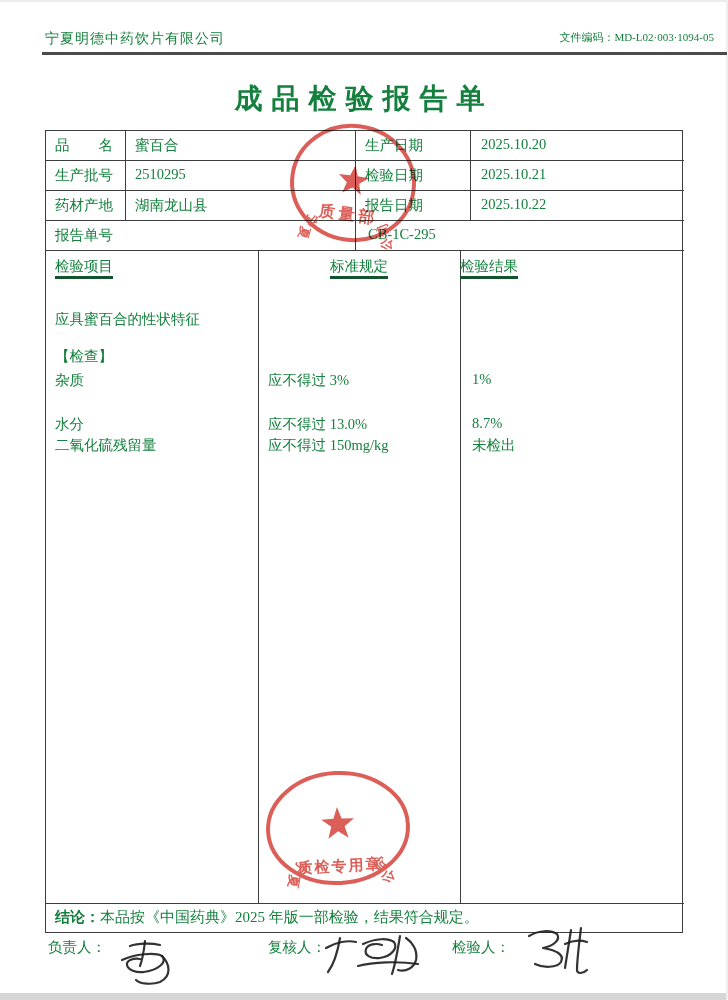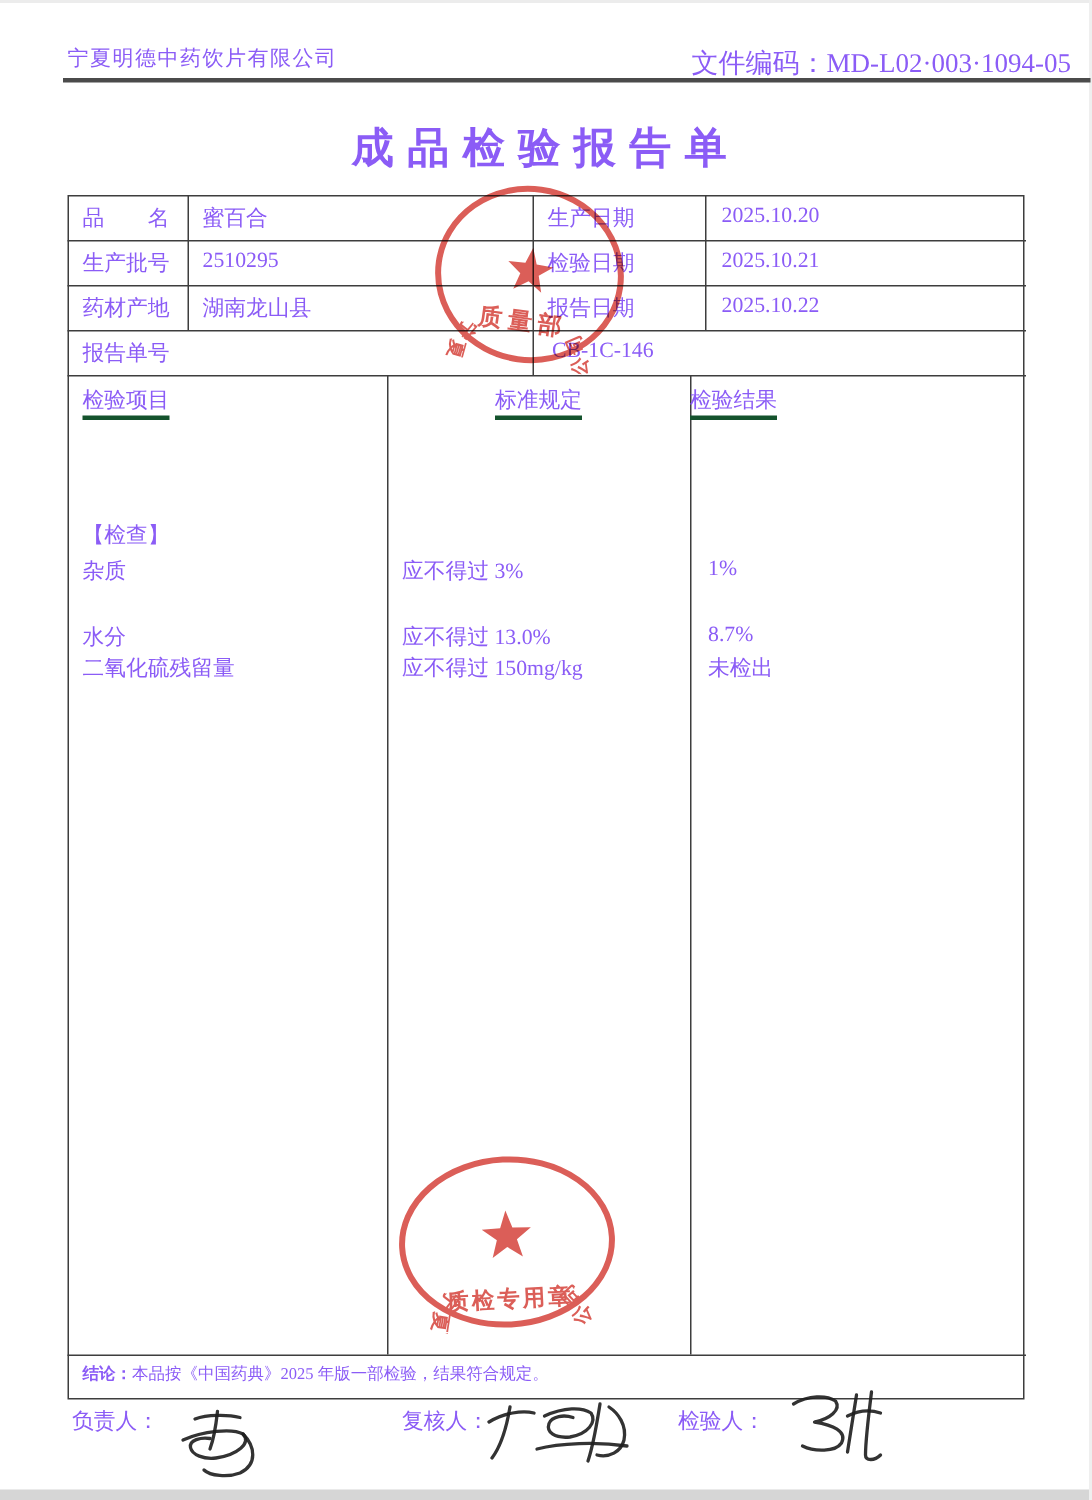--- a/index.html
+++ b/index.html
@@ -1,26 +1,26 @@
 <!DOCTYPE html>
 <html><head>
 <meta charset="utf-8">
 <style>
   html,body{margin:0;padding:0;background:#ffffff;}
   .page{
     position:relative;width:728px;height:1000px;background:#ffffff;overflow:hidden;
-    font-family:"Liberation Serif","DejaVu Serif",serif;color:#8b5cf6;
+    font-family:"Liberation Serif","DejaVu Serif",serif;color:#15803d;
   }
   .scan-edge{position:absolute;background:#dedede;}
   .edge-top{left:0;top:0;width:728px;height:2px;background:#ececec;}
   .edge-bottom{left:0;top:993px;width:728px;height:7px;background:#d6d6d6;}
   .edge-right{left:726px;top:0;width:2px;height:1000px;background:#efefef;}
 
   .hdr-company{position:absolute;left:45px;top:30px;font-size:14px;letter-spacing:1px;}
-  .hdr-code{position:absolute;right:14px;top:30px;font-size:18px;}
+  .hdr-code{position:absolute;right:14px;top:30px;font-size:11px;}
   .hdr-rule{position:absolute;left:42px;top:52px;width:685px;height:3px;background:#4b4b4b;}
 
   .doc-title{position:absolute;left:0;top:80px;width:728px;text-align:center;
     font-size:28px;font-weight:bold;letter-spacing:9px;}
 
   
   .hline,.vline{position:absolute;background:#3d3d3d;}
   .hline{height:1px;}
   .vline{width:1px;}
   .outer-border{position:absolute;left:45px;top:130px;width:638px;height:803px;
@@ -32,21 +32,21 @@
   .insp-head span{border-bottom:3px solid #14532d;padding-bottom:2px;}
   .ih1{left:45px;width:213px;padding-left:10px;box-sizing:border-box;text-align:left;}
   .ih2{left:258px;width:202px;text-align:center;}
   .ih3{left:460px;width:224px;text-align:left;}
 
   .insp-row{position:absolute;left:45px;width:639px;display:flex;font-size:14.5px;}
   .insp-row .c1{width:213px;padding-left:10px;box-sizing:border-box;}
   .insp-row .c2{width:202px;padding-left:10px;box-sizing:border-box;}
   .insp-row .c3{width:224px;padding-left:12px;box-sizing:border-box;}
 
-  .conclusion{position:absolute;left:55px;top:908px;font-size:11px;white-space:nowrap;}
+  .conclusion{position:absolute;left:55px;top:908px;font-size:15px;white-space:nowrap;}
   .conclusion .cl{font-weight:bold;}
 
   .sig-label{position:absolute;top:938px;font-size:14.5px;}
   .sig-svg{position:absolute;}
   .sig-svg path{fill:none;stroke:#1d1d1d;stroke-width:2.2;stroke-linecap:round;stroke-linejoin:round;opacity:.9;}
 
   .stamp{position:absolute;mix-blend-mode:multiply;opacity:.85;}
   .stamp-top{left:288px;top:122px;transform:rotate(8deg);}
   .stamp-bottom{left:264px;top:769px;transform:rotate(-3deg);}
 </style>
@@ -86,27 +86,28 @@
   <div class="cell" style="left:135px;top:166px;">2510295</div>
   <div class="cell" style="left:365px;top:166px;">检验日期</div>
   <div class="cell" style="left:481px;top:166px;">2025.10.21</div>
 
   <div class="cell" style="left:55px;top:196px;">药材产地</div>
   <div class="cell" style="left:135px;top:196px;">湖南龙山县</div>
   <div class="cell" style="left:365px;top:196px;">报告日期</div>
   <div class="cell" style="left:481px;top:196px;">2025.10.22</div>
 
   <div class="cell" style="left:55px;top:226px;">报告单号</div>
-  <div class="cell" style="left:368px;top:226px;">CB-1C-146</div>
+  <div class="cell" style="left:368px;top:226px;">CB-1C-295</div>
 
   <div class="insp-head ih1"><span>检验项目</span></div>
   <div class="insp-head ih2"><span>标准规定</span></div>
   <div class="insp-head ih3"><span>检验结果</span></div>
 
   <div class="insp-row" style="top:310px;">
+    <div class="c2">应具蜜百合的性状特征</div>
   </div>
   <div class="insp-row" style="top:347px;">
     <div class="c1">【检查】</div>
     <div class="c2"></div>
     <div class="c3"></div>
   </div>
   <div class="insp-row" style="top:371px;">
     <div class="c1">杂质</div>
     <div class="c2">应不得过 3%</div>
     <div class="c3">1%</div>

